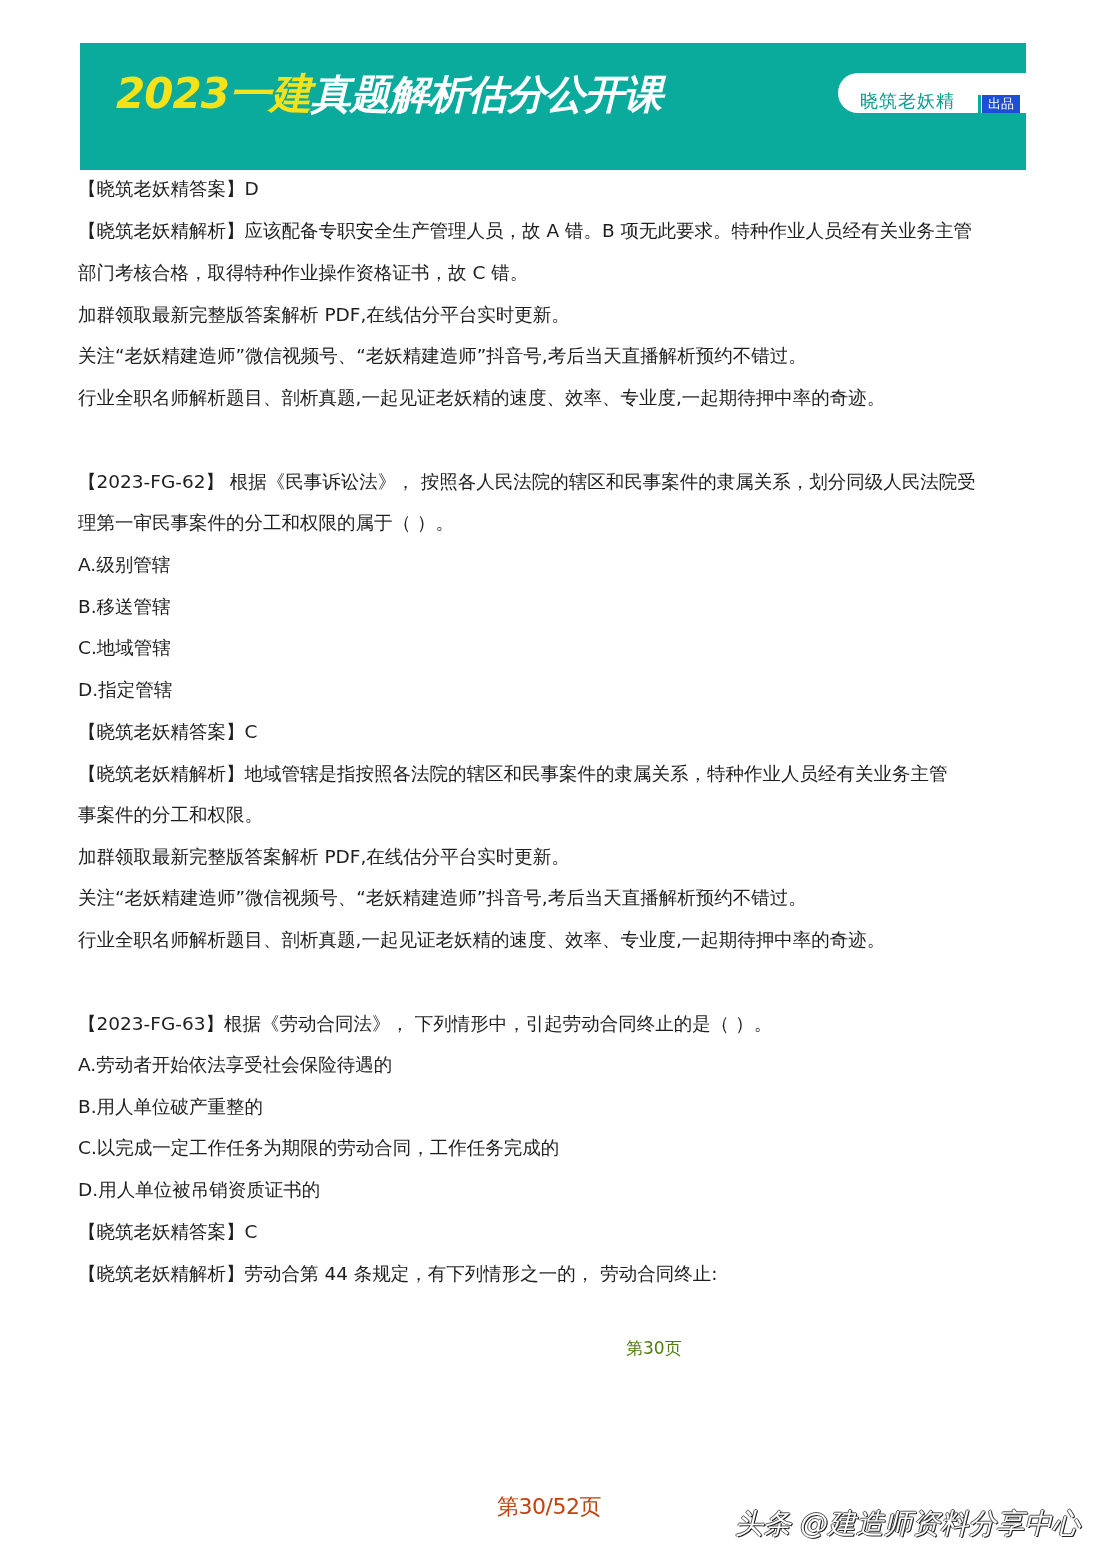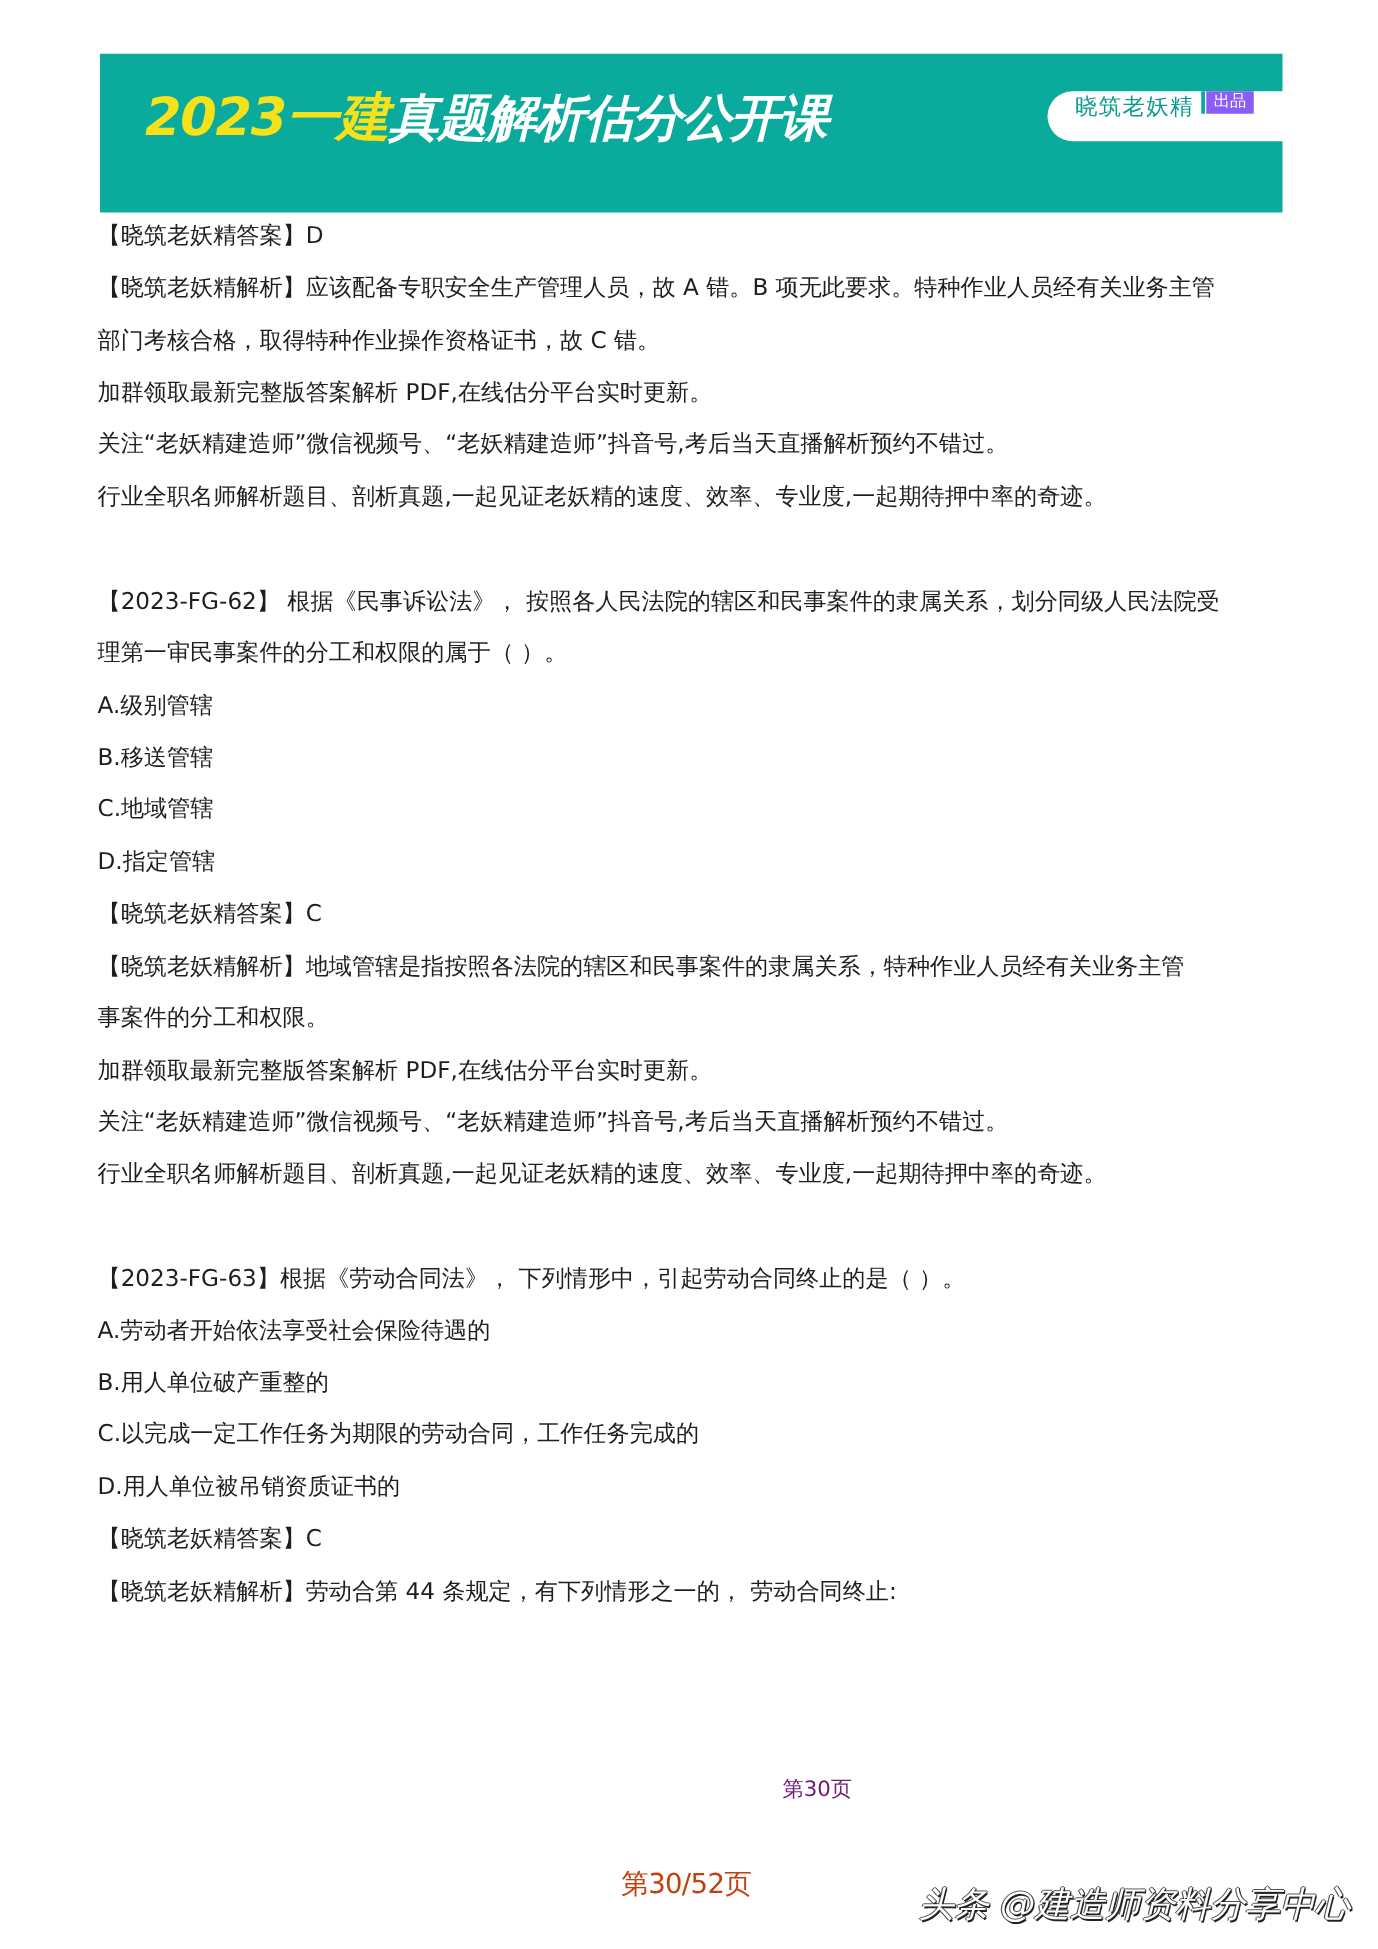--- a/index.html
+++ b/index.html
@@ -19,38 +19,38 @@
     }
     .banner-year {
       color: #f6e21a; font-size: 42px; font-family: "DejaVu Sans", sans-serif;
     }
     .banner-main {
       color: #ffffff; font-size: 40px; font-family: "DejaVu Sans", sans-serif;
     }
     .brand-pill {
       position: absolute; left: 758px; top: 30px; width: 200px; height: 40px;
       background: #ffffff; border-radius: 20px 0 0 20px;
-      display: flex; align-items: flex-start;
+      display: flex; align-items: flex-end;
     }
     .brand-name {
       color: #0a9c8e; font-size: 18px; margin-left: 22px; letter-spacing: 1px;
     }
     .brand-tag {
-      margin-left: 10px; background: #8b5cf6; color: #ffffff; font-size: 13px;
+      margin-left: 27px; background: #1d4ed8; color: #ffffff; font-size: 13px;
       padding: 1px 6px; line-height: 16px; position: relative;
     }
     .brand-tag::before {
       content: ""; position: absolute; left: -4px; top: 0; width: 3px; height: 18px; background: #0aab9c;
     }
     .line {
       position: absolute; left: 78px; font-size: 18.5px; line-height: 24px;
       white-space: nowrap; color: #1e1e1e;
     }
     .page-num {
-      position: absolute; left: 626px; top: 1420px; font-size: 17px; color: #701a75;
+      position: absolute; left: 626px; top: 1337px; font-size: 17px; color: #4d7c0f;
     }
     .page-total {
       position: absolute; left: 497px; top: 1492px; font-size: 22px; color: #c2410c;
       letter-spacing: -0.5px;
     }
     .watermark {
       position: absolute; left: 735px; top: 1505px; font-size: 28px; color: #ffffff;
       text-shadow: 1px 1px 0 #222, -1px 0 0 #555, 0 -1px 0 #555, 1px 0 0 #333;
       white-space: nowrap;
       font-style: italic;

